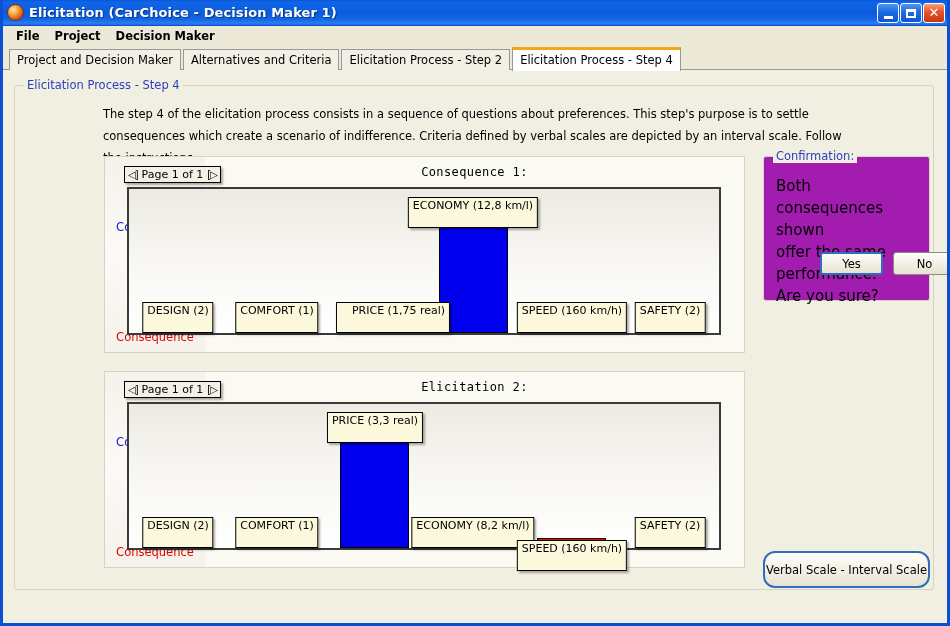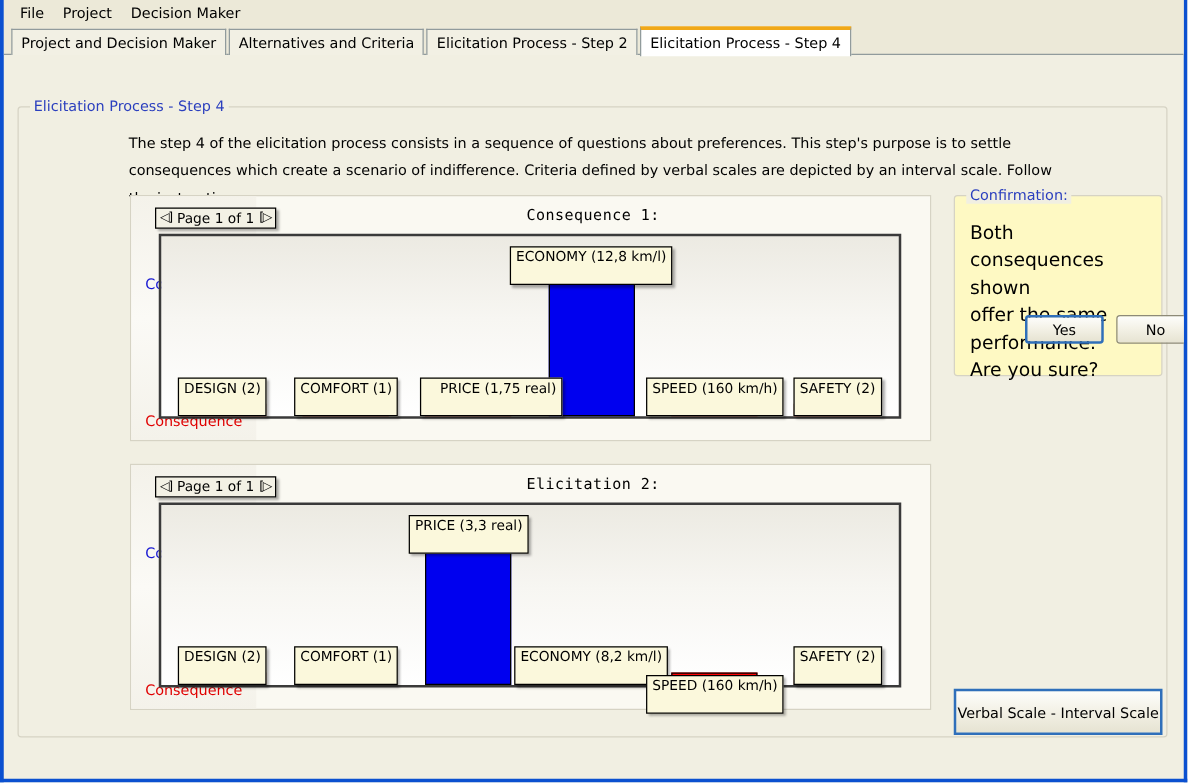--- a/index.html
+++ b/index.html
@@ -101,20 +101,21 @@
 
   
   #menu-bar {
     height: 20px;
     background: #ece9d8;
     display: flex;
     align-items: center;
     padding-left: 6px;
     font-size: 11.5px;
     color: #000;
+    font-weight: bold;
   }
   .menu-item {
     padding: 2px 8px 2px 7px;
     white-space: nowrap;
   }
 
   
   #tab-strip {
     height: 24px;
     background: #ece9d8;
@@ -300,21 +301,21 @@
   }
 
   
   #confirmation-group {
     position: absolute;
     left: 748px; top: 70px;
     width: 167px; height: 145px;
     box-sizing: border-box;
     border: 1px solid #d6d3c4;
     border-radius: 3px;
-    background: #fef9c3;
+    background: #a21caf;
   }
   #confirmation-legend {
     position: absolute;
     left: 9px; top: -8px;
     background: #f1efe2;
     padding: 0 3px;
     font-size: 11.5px;
     color: #2b3fbe;
     white-space: nowrap;
   }
@@ -350,33 +351,40 @@
     border: 2px solid #2f6fba;
   }
 
   #verbal-scale-button {
     position: absolute;
     left: 748px; top: 465px;
     width: 167px; height: 37px;
     box-sizing: border-box;
     background: linear-gradient(to bottom, #fdfdfb 0%, #f3f1e6 48%, #e6e3d2 100%);
     border: 2px solid #2f6fba;
-    border-radius: 0;
+    border-radius: 12px;
     font-size: 11.5px;
     color: #000;
     display: flex;
     align-items: center;
     justify-content: center;
   }
 </style>
 </head>
 <body>
 
 <div id="app-window">
 
+  <div id="title-bar">
+    <div id="title-icon"></div>
+    <div id="title-text">Elicitation (CarChoice - Decision Maker 1)</div>
+    <div class="win-btn minimize"></div>
+    <div class="win-btn maximize"></div>
+    <div class="win-btn close"></div>
+  </div>
 
   <div id="menu-bar">
     <div class="menu-item">File</div>
     <div class="menu-item">Project</div>
     <div class="menu-item">Decision Maker</div>
   </div>
 
   <div id="tab-strip">
     <div class="tab">Project and Decision Maker</div>
     <div class="tab">Alternatives and Criteria</div>

